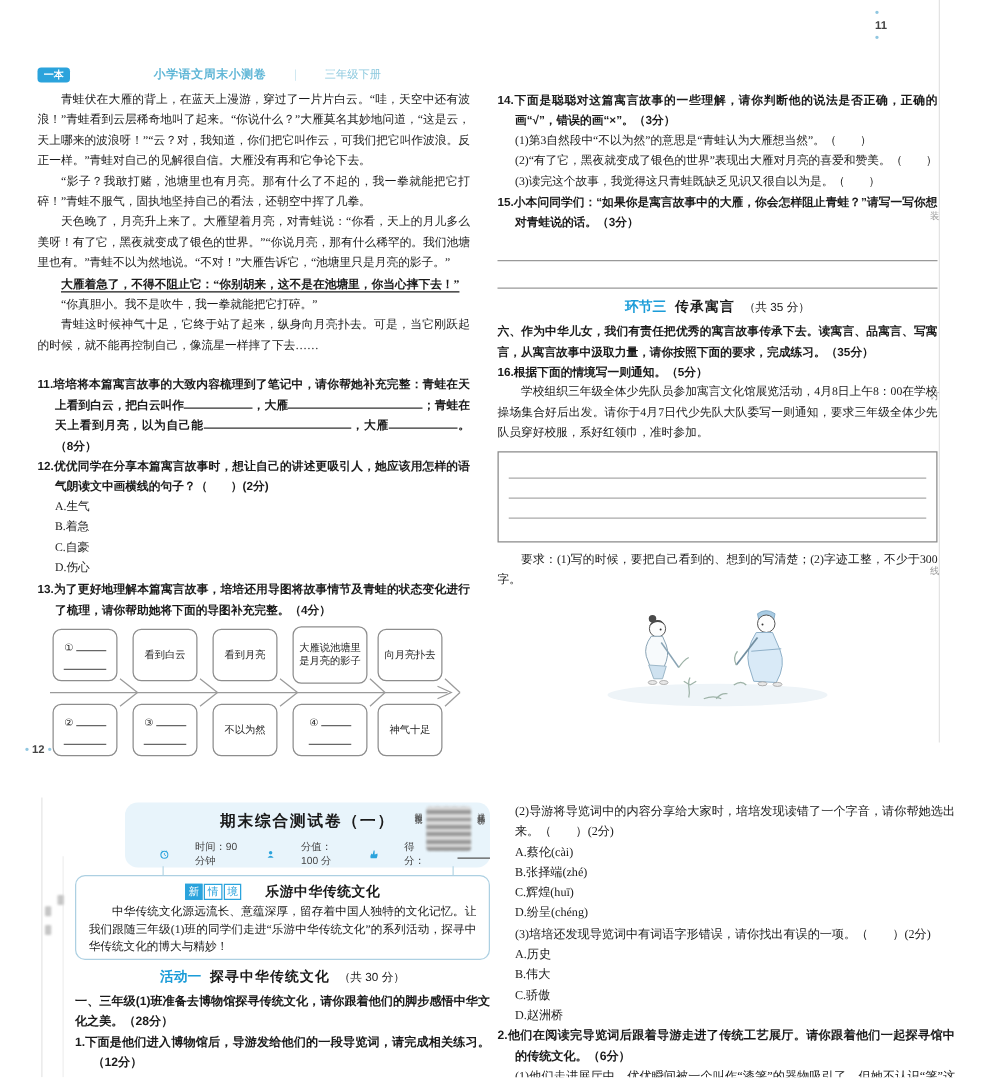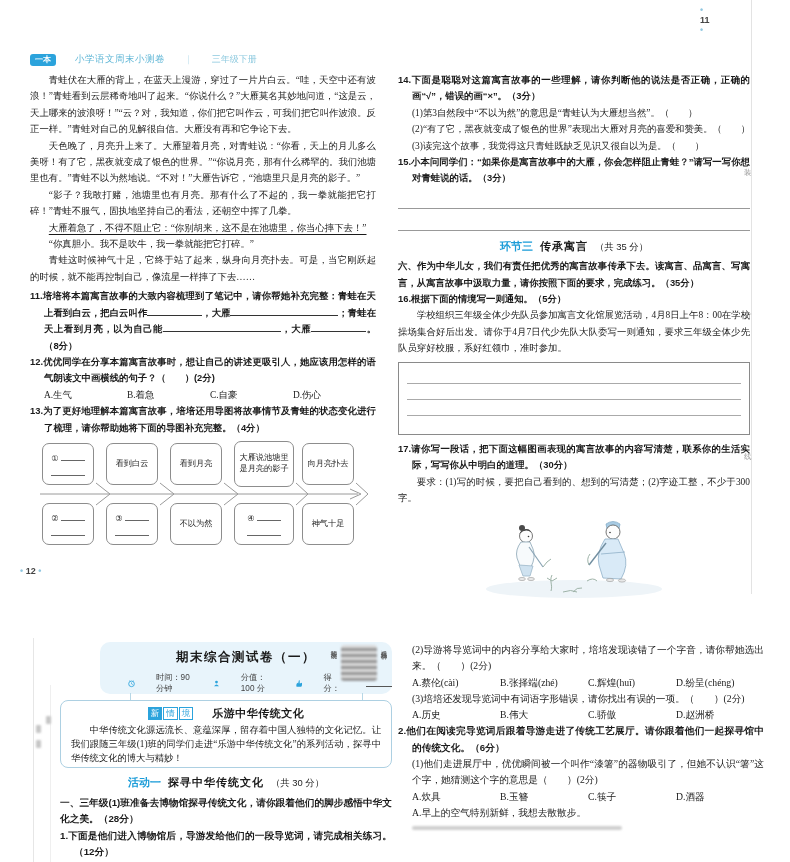--- a/index.html
+++ b/index.html
@@ -3,35 +3,35 @@
 <meta charset="utf-8">
 <style>
   html,body{margin:0;padding:0;}
   body{width:790px;height:862px;position:relative;background:#ffffff;color:#1a1a1a;
        font-family:"Liberation Sans","DejaVu Sans",sans-serif;overflow:hidden;}
   .serif{font-family:"Liberation Serif","DejaVu Serif",serif;}
   
   #top-page{position:absolute;left:0;top:0;width:632px;height:618px;}
   .pn{position:absolute;font-size:9px;font-weight:bold;color:#444;}
   .pn::before{content:"• ";color:#8fc6e0;} .pn::after{content:" •";color:#8fc6e0;}
-  .pn-top{top:5px;left:700px;} .pn-bottom{top:566px;left:20px;text-align:right;}
+  .pn-top{top:5px;left:700px;} .pn-bottom{top:594px;left:20px;text-align:right;}
   .hdr{position:absolute;left:30px;top:53px;display:flex;align-items:center;gap:19px;}
   .brand{background:#2ba3dc;color:#fff;font-size:8px;font-weight:bold;padding:1px 5px;border-radius:3px;line-height:10px;}
-  .hdr-title{color:#5fb6d6;font-size:9.5px;font-weight:normal;letter-spacing:.5px;}
+  .hdr-title{color:#5fb6d6;font-size:9.5px;font-weight:bold;letter-spacing:.5px;margin-left:48px;}
   .hdr-div{color:#bcdeec;font-size:9px;}
   .hdr-sub{color:#8ecadf;font-size:9px;}
   .bindline{position:absolute;left:751px;top:0;width:1px;height:594px;background:#e3e3e3;}
   .bmark{position:absolute;left:744px;font-size:7.5px;color:#9a9a9a;}
   .colL{position:absolute;left:30px;top:72px;width:346px;font-size:9.4px;line-height:16.4px;}
   .colR{position:absolute;left:398px;top:72px;width:352px;font-size:9.4px;line-height:16.4px;}
   .para{margin:0;text-indent:2em;text-align:justify;}
-  .ul{text-decoration:underline;text-underline-offset:3px;}
+  .ul{text-decoration:underline;text-underline-offset:3px;font-weight:bold;}
   .stem{margin:0;padding-left:14px;text-indent:-14px;text-align:justify;font-weight:bold;}
   .subitem{margin:0;padding-left:14px;text-align:justify;}
-  .opts{display:flex;margin:0;padding-left:14px;}
+  .opts{display:flex;margin:0;padding-left:14px;flex-direction:column;}
   .opts span{flex:1;}
   .bl{display:inline-block;border-bottom:1px solid #333;height:8px;}
   .ansline{height:21px;border-bottom:1px solid #999;}
   .sect{display:flex;justify-content:center;align-items:baseline;gap:7px;margin:7px 0 3px;}
   .sect .tag{color:#1b9cd8;font-weight:bold;font-size:11px;}
   .sect .ttl{font-weight:bold;font-size:11px;letter-spacing:1px;}
   .sect .sc{font-size:9.4px;}
   .wbox{border:1px solid #8a8a8a;margin:5px 0 6px;padding:5px 8px 3px;}
   .wline{height:15px;border-bottom:1px solid #aaa;}
   
@@ -85,27 +85,27 @@
     <span class="hdr-sub">三年级下册</span>
   </div>
 
   <div class="bindline"></div>
   <span class="bmark" style="top:168px">装</span>
   <span class="bmark" style="top:312px">订</span>
   <span class="bmark" style="top:452px">线</span>
 
   <div class="colL">
     <p class="para serif">青蛙伏在大雁的背上，在蓝天上漫游，穿过了一片片白云。“哇，天空中还有波浪！”青蛙看到云层稀奇地叫了起来。“你说什么？”大雁莫名其妙地问道，“这是云，天上哪来的波浪呀！”“云？对，我知道，你们把它叫作云，可我们把它叫作波浪。反正一样。”青蛙对自己的见解很自信。大雁没有再和它争论下去。</p>
+    <p class="para serif">“影子？我敢打赌，池塘里也有月亮。那有什么了不起的，我一拳就能把它打碎！”青蛙不服气，固执地坚持自己的看法，还朝空中挥了几拳。</p>
     <p class="para serif">天色晚了，月亮升上来了。大雁望着月亮，对青蛙说：“你看，天上的月儿多么美呀！有了它，黑夜就变成了银色的世界。”“你说月亮，那有什么稀罕的。我们池塘里也有。”青蛙不以为然地说。“不对！”大雁告诉它，“池塘里只是月亮的影子。”</p>
-    <p class="para serif">“影子？我敢打赌，池塘里也有月亮。那有什么了不起的，我一拳就能把它打碎！”青蛙不服气，固执地坚持自己的看法，还朝空中挥了几拳。</p>
     <p class="para serif ul">大雁着急了，不得不阻止它：“你别胡来，这不是在池塘里，你当心摔下去！”</p>
     <p class="para serif">“你真胆小。我不是吹牛，我一拳就能把它打碎。”</p>
     <p class="para serif">青蛙这时候神气十足，它终于站了起来，纵身向月亮扑去。可是，当它刚跃起的时候，就不能再控制自己，像流星一样摔了下去……</p>
 
-    <p class="stem" style="margin-top:3px"><span>11.培培将本篇寓言故事的大致内容梳理到了笔记中，请你帮她补充完整：青蛙在天上看到白云，把白云叫作</span><span class="bl" style="width:55px"></span><span>，大雁</span><span class="bl" style="width:108px"></span><span>；青蛙在天上看到月亮，以为自己能</span><span class="bl" style="width:118px"></span><span>，大雁</span><span class="bl" style="width:55px"></span><span>。（8分）</span></p>
+    <p class="stem" style="margin-top:14px"><span>11.培培将本篇寓言故事的大致内容梳理到了笔记中，请你帮她补充完整：青蛙在天上看到白云，把白云叫作</span><span class="bl" style="width:55px"></span><span>，大雁</span><span class="bl" style="width:108px"></span><span>；青蛙在天上看到月亮，以为自己能</span><span class="bl" style="width:118px"></span><span>，大雁</span><span class="bl" style="width:55px"></span><span>。（8分）</span></p>
 
     <p class="stem">12.优优同学在分享本篇寓言故事时，想让自己的讲述更吸引人，她应该用怎样的语气朗读文中画横线的句子？（　　）(2分)</p>
     <p class="opts serif">
       <span>A.生气</span>
       <span>B.着急</span>
       <span>C.自豪</span>
       <span>D.伤心</span>
     </p>
 
     <p class="stem">13.为了更好地理解本篇寓言故事，培培还用导图将故事情节及青蛙的状态变化进行了梳理，请你帮助她将下面的导图补充完整。（4分）</p>
@@ -181,21 +181,20 @@
 
     <p class="stem" style="text-indent:0;padding-left:0">六、作为中华儿女，我们有责任把优秀的寓言故事传承下去。读寓言、品寓言、写寓言，从寓言故事中汲取力量，请你按照下面的要求，完成练习。（35分）</p>
     <p class="stem">16.根据下面的情境写一则通知。（5分）</p>
     <p class="para serif">学校组织三年级全体少先队员参加寓言文化馆展览活动，4月8日上午8：00在学校操场集合好后出发。请你于4月7日代少先队大队委写一则通知，要求三年级全体少先队员穿好校服，系好红领巾，准时参加。</p>
     <div class="wbox">
       <div class="wline"></div>
       <div class="wline"></div>
       <div class="wline"></div>
       <div class="wline" style="border-bottom:none"></div>
     </div>
-    <p class="stem">17.请你写一段话，把下面这幅图画表现的寓言故事的内容写清楚，联系你的生活实际，写写你从中明白的道理。（30分）</p>
     <p class="para serif">要求：(1)写的时候，要把自己看到的、想到的写清楚；(2)字迹工整，不少于300字。</p>
 
     <div class="illus">
       <svg width="210" height="92" viewBox="0 0 210 92">
         <ellipse cx="105" cy="80" rx="88" ry="9" fill="#eef4f8"></ellipse>
         <g stroke="#9eb3a8" stroke-width="1" fill="none">
           <path d="M82 82 C84 76 80 72 83 66"></path>
             <path d="M83 72 l5 -3"></path>
             <path d="M83 72 l-5 -3"></path>
           <path d="M94 83 q8 -3 14 0"></path>

